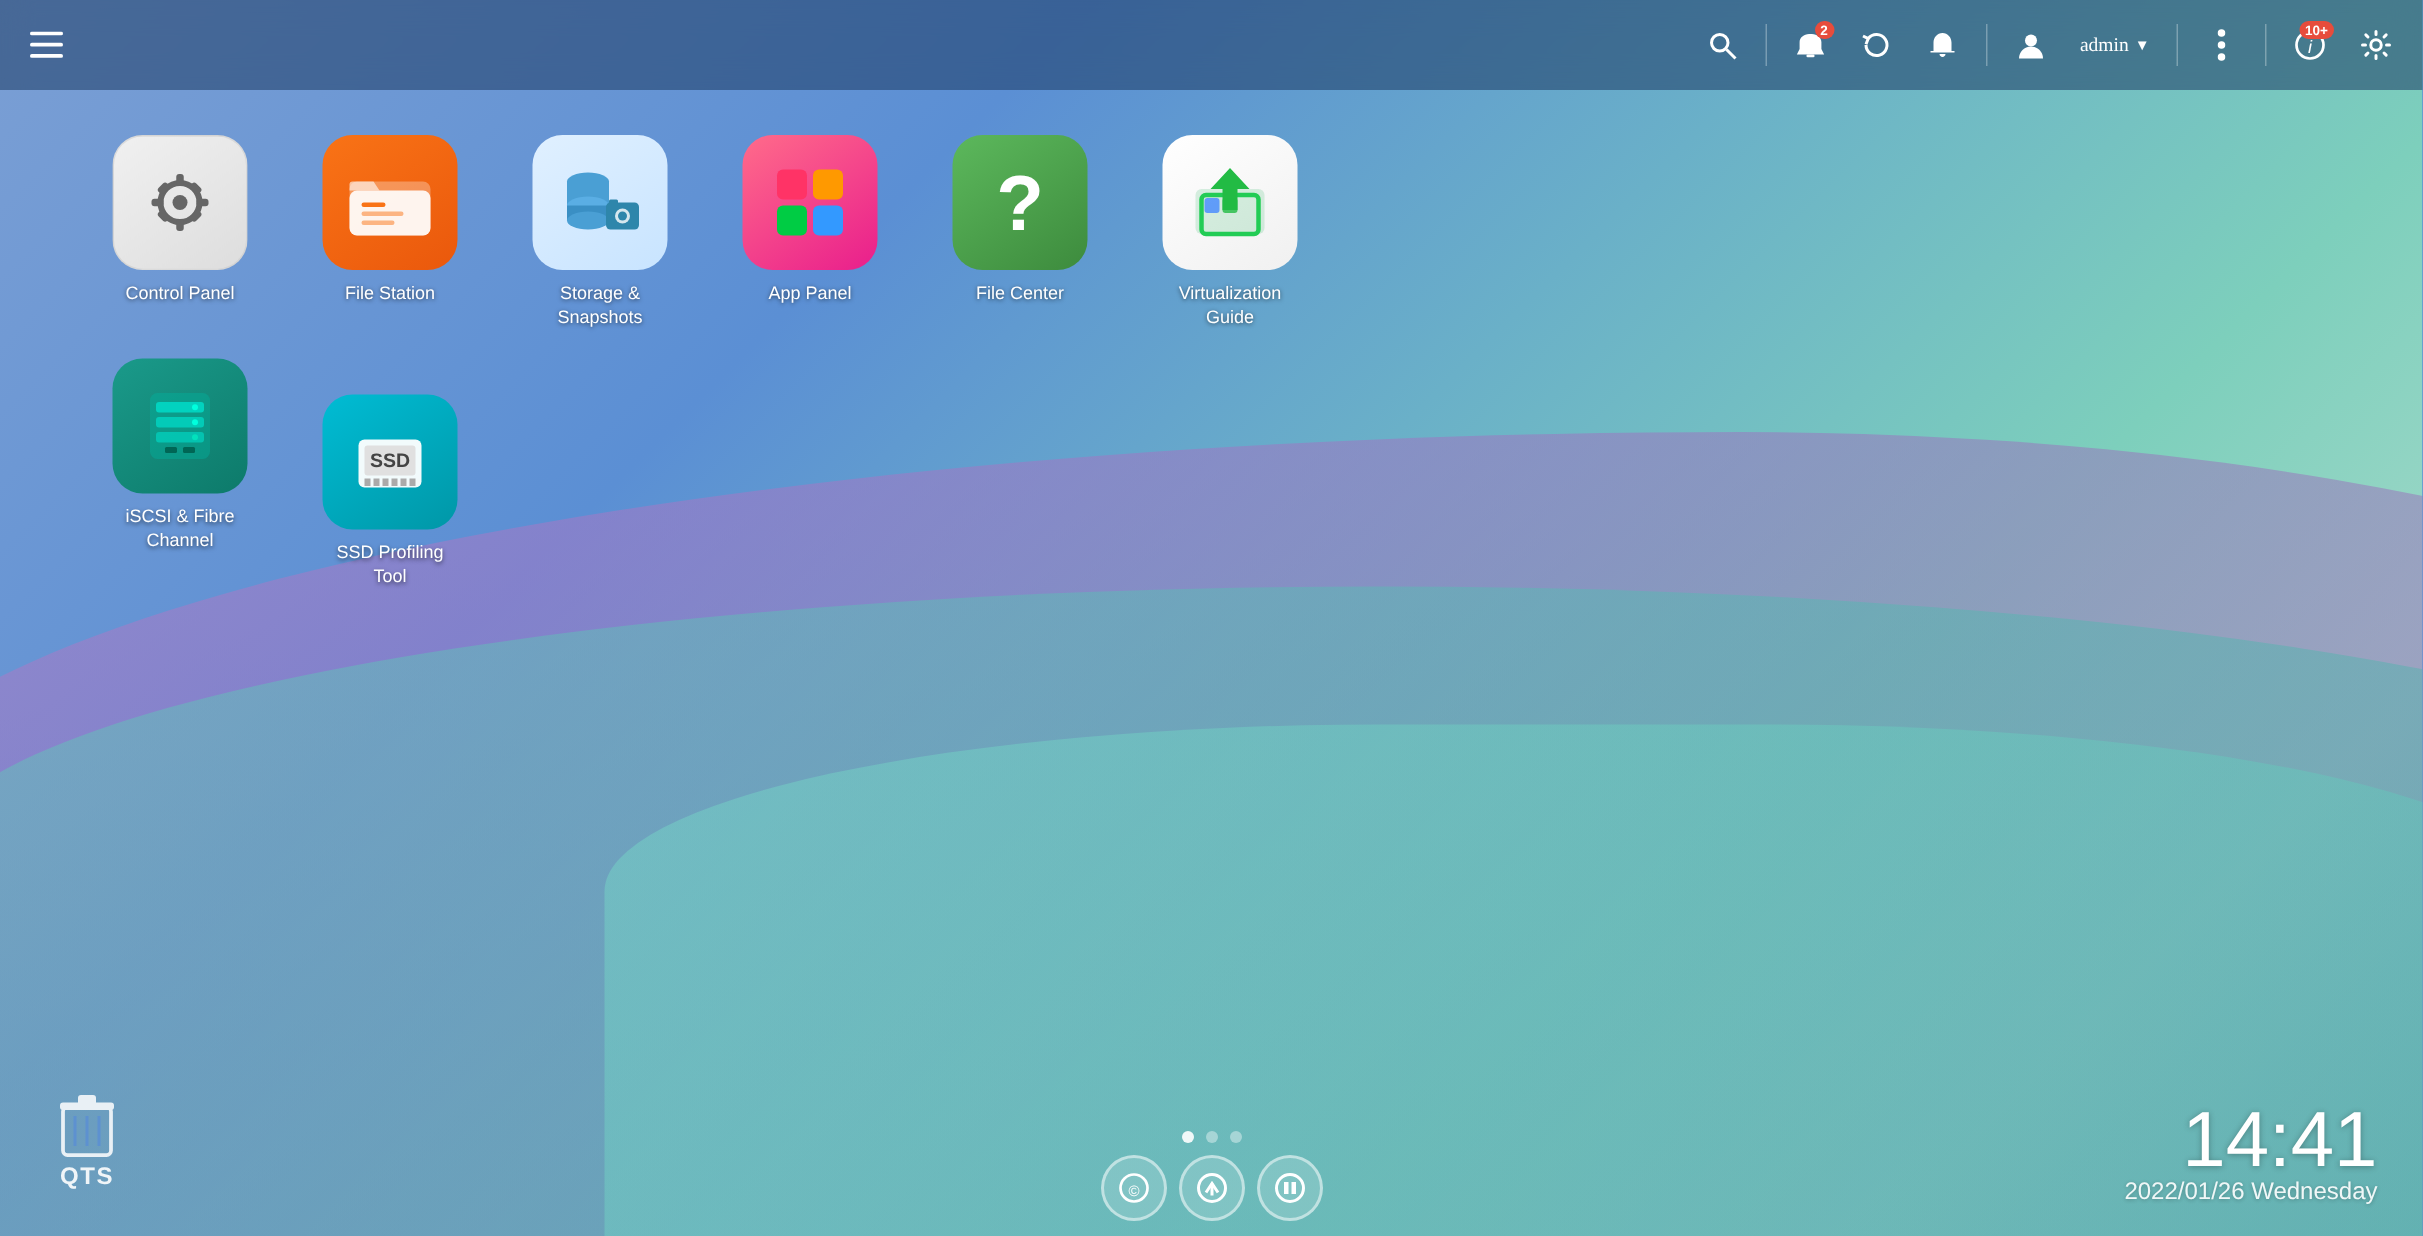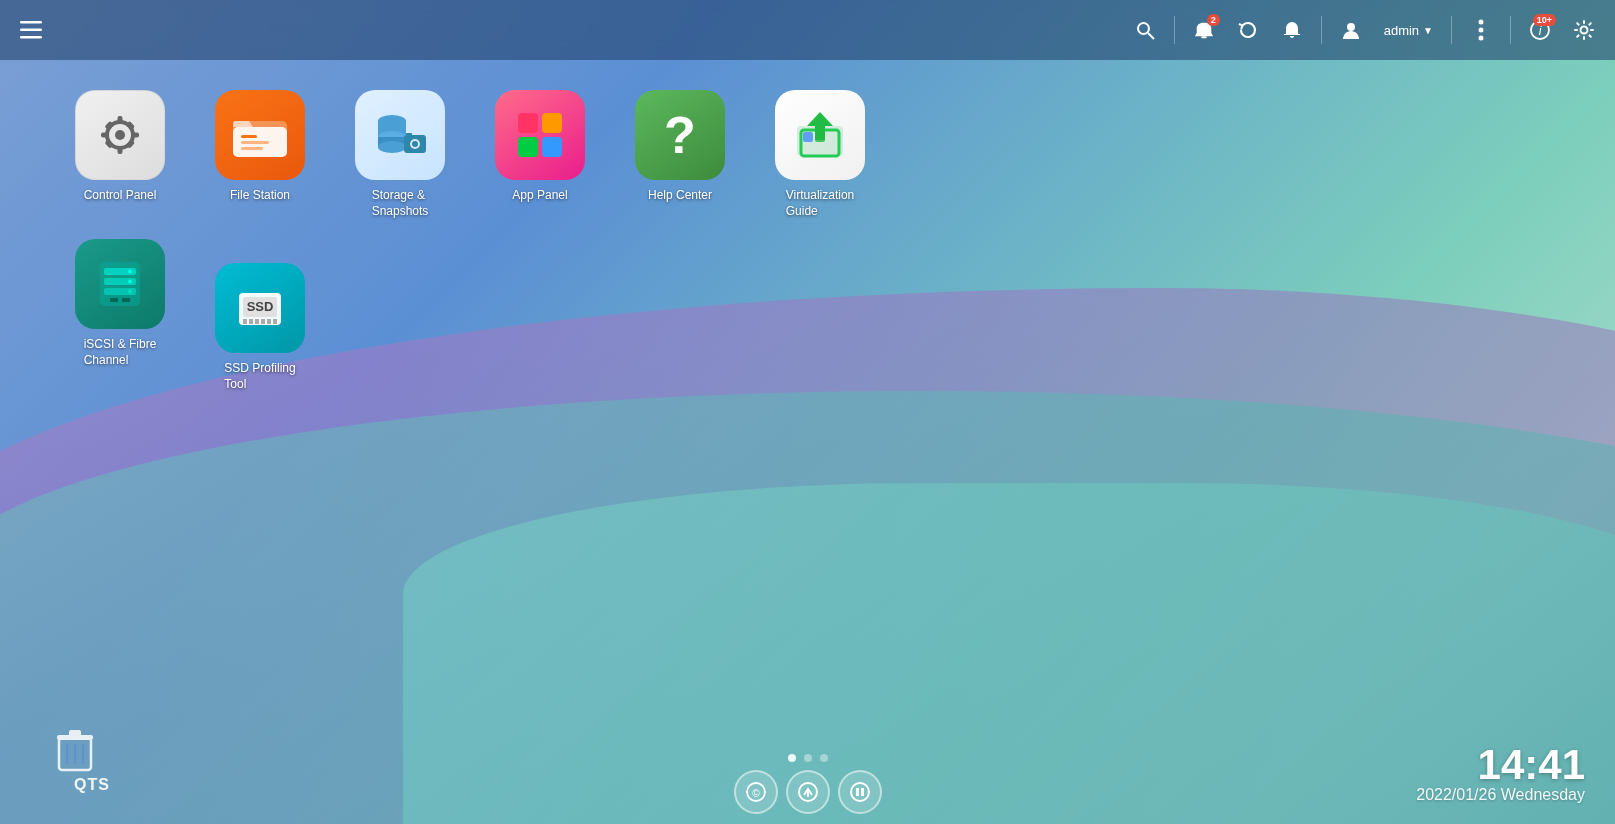--- a/index.html
+++ b/index.html
@@ -117,20 +117,21 @@
     }
     .admin-btn {
       display: flex;
       align-items: center;
       gap: 4px;
       color: white;
       cursor: pointer;
       padding: 4px 8px;
       border-radius: 4px;
       font-size: 13px;
+      font-family: Liberation Serif, serif;
     }
 
     
     .desktop {
       position: absolute;
       top: 60px;
       left: 0;
       right: 0;
       bottom: 0;
       z-index: 10;
@@ -160,21 +161,21 @@
       border-radius: 20px;
       display: flex;
       align-items: center;
       justify-content: center;
       transition: transform 0.15s;
       overflow: hidden;
     }
     .icon-label {
       color: white;
       font-size: 12px;
-      text-align: left;
+      text-align: center;
       text-shadow: 0 1px 3px rgba(0,0,0,0.6);
       line-height: 1.3;
       font-weight: 500;
     }
 
     
     .icon-control-panel {
       background: linear-gradient(145deg, #f0f0f0, #ddd);
       border: 1px solid rgba(200,200,200,0.5);
     }
@@ -281,35 +282,34 @@
       flex-direction: column;
       align-items: center;
       gap: 4px;
     }
     .qts-label {
       color: white;
       font-size: 16px;
       font-weight: bold;
       letter-spacing: 1px;
       opacity: 0.9;
-      margin-left: 34px;
     }
 
     
     .clock-area {
       position: absolute;
       bottom: 20px;
       right: 30px;
       z-index: 20;
       text-align: right;
     }
     .clock-time {
       color: white;
-      font-size: 42px;
-      font-weight: 700;
+      font-size: 52px;
+      font-weight: 400;
       text-shadow: 0 1px 4px rgba(0,0,0,0.3);
       line-height: 1;
     }
     .clock-date {
       color: white;
       font-size: 16px;
       opacity: 0.9;
       text-shadow: 0 1px 3px rgba(0,0,0,0.3);
     }
 
@@ -476,21 +476,21 @@
         </div>
         <span class="icon-label">App Panel</span>
       </div>
 
       <div class="app-icon">
         <div class="icon-wrapper icon-help-center">
           <svg width="60" height="60" viewBox="0 0 60 60">
             <text x="30" y="48" text-anchor="middle" font-size="52" font-weight="bold" fill="white" font-family="sans-serif">?</text>
           </svg>
         </div>
-        <span class="icon-label">Help Center</span>
+        <span class="icon-label">File Center</span>
       </div>
 
       <div class="app-icon">
         <div class="icon-wrapper icon-virtualization">
           <svg width="62" height="62" viewBox="0 0 62 62">
 
             <rect x="8" y="22" width="46" height="30" rx="4" fill="#00aa44" opacity="0.15"></rect>
 
             <rect x="12" y="26" width="38" height="26" rx="3" fill="none" stroke="#22cc55" stroke-width="3"></rect>
 

